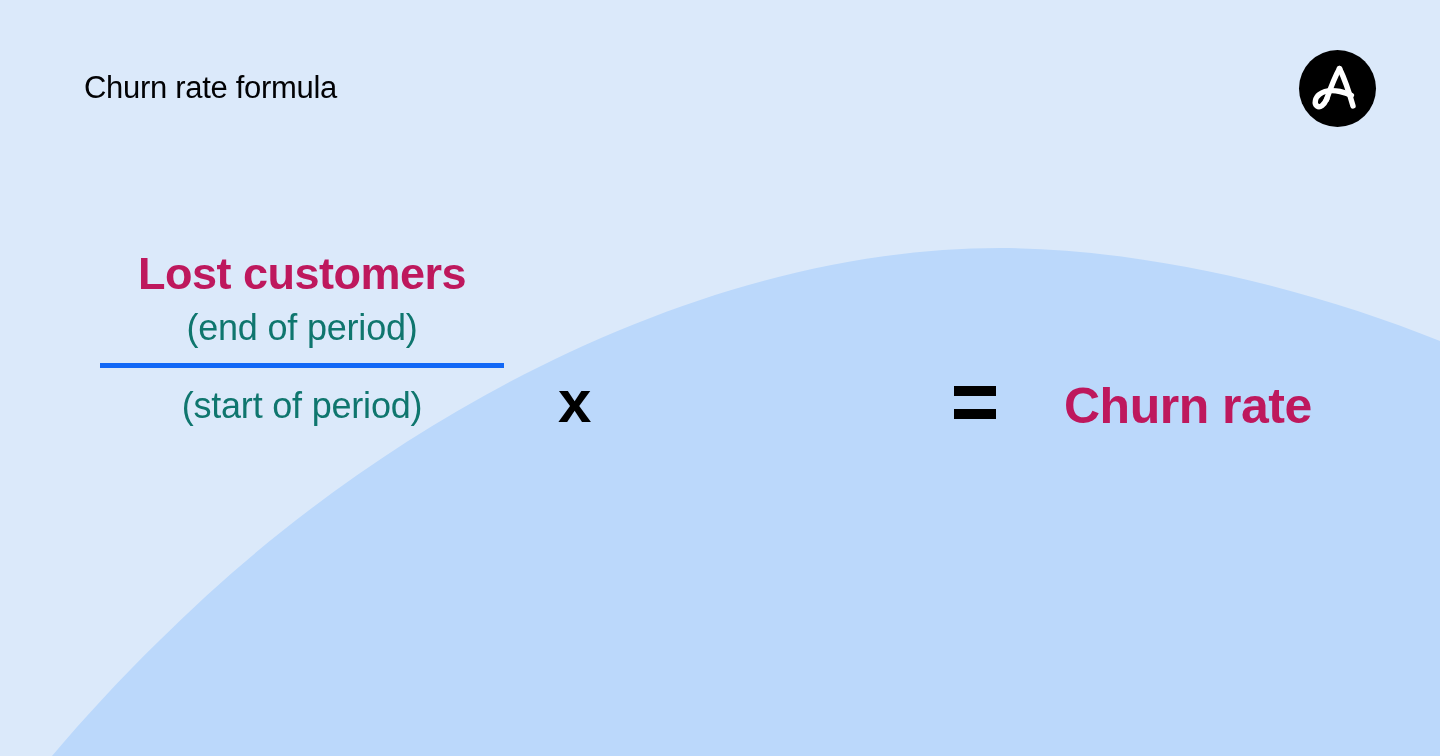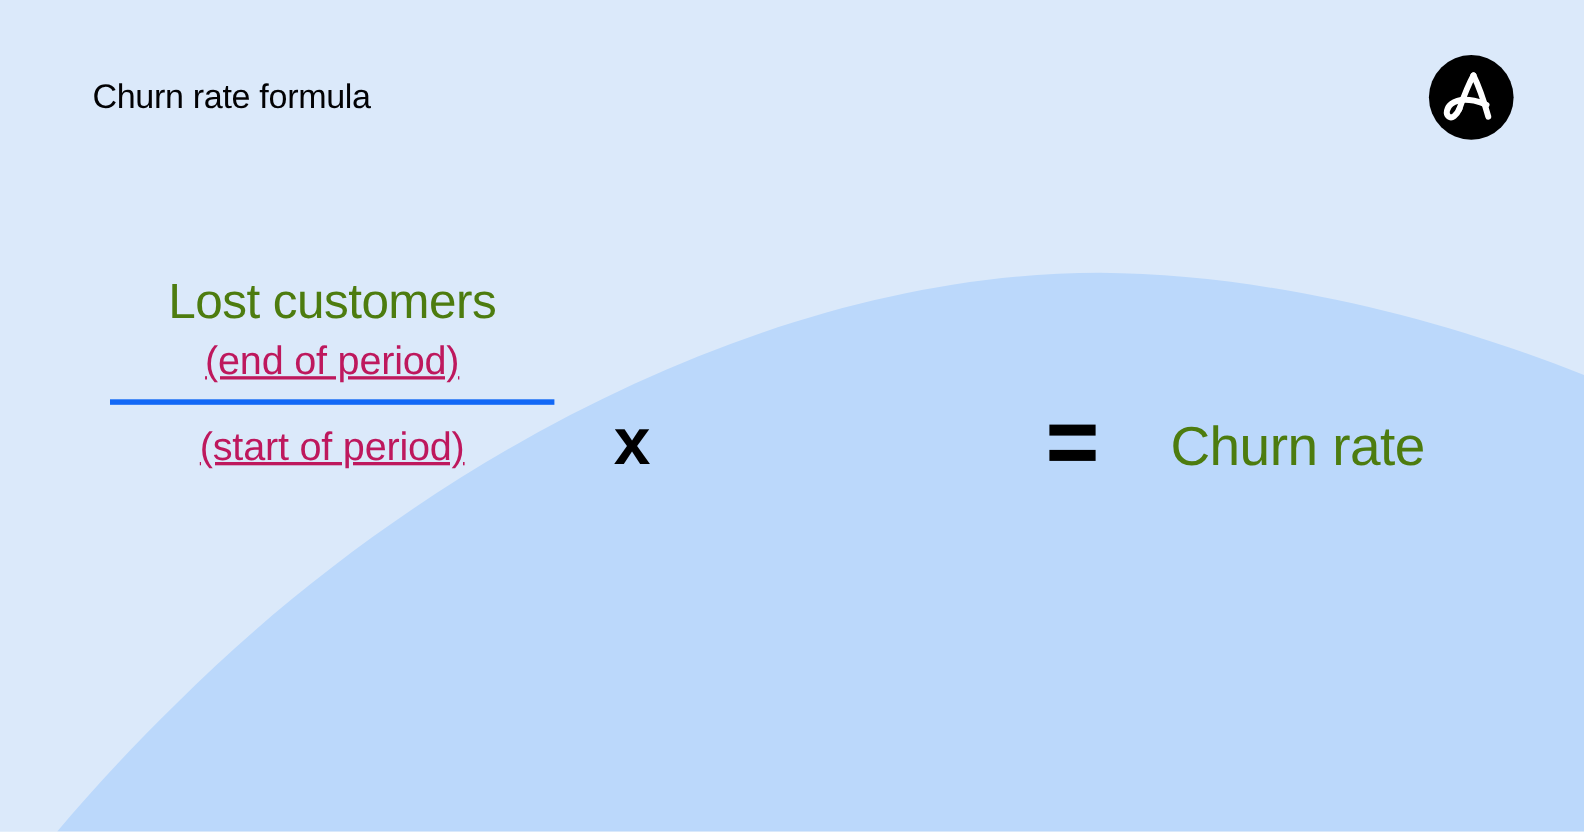--- a/index.html
+++ b/index.html
@@ -50,31 +50,30 @@
     width:77px; height:77px;
   }
   
   #formula {
     position:absolute;
     left:0; top:0;
     width:1440px; height:756px;
     z-index:4;
   }
   .fx-blue-bold {
-    color:#4d7c0f;
-    font-weight:normal;
+    color:#be185d;
+    font-weight:bold;
     white-space:nowrap;
     letter-spacing:-0.5px;
   }
   .fx-blue-reg {
-    color:#be185d;
+    color:#0f766e;
     font-weight:normal;
     white-space:nowrap;
     letter-spacing:-0.2px;
-    text-decoration:underline;
   }
   .fx-black {
     color:#000000;
     font-weight:bold;
     white-space:nowrap;
   }
   #fraction {
     position:absolute;
     left:100px; top:246px;
     width:404px;

